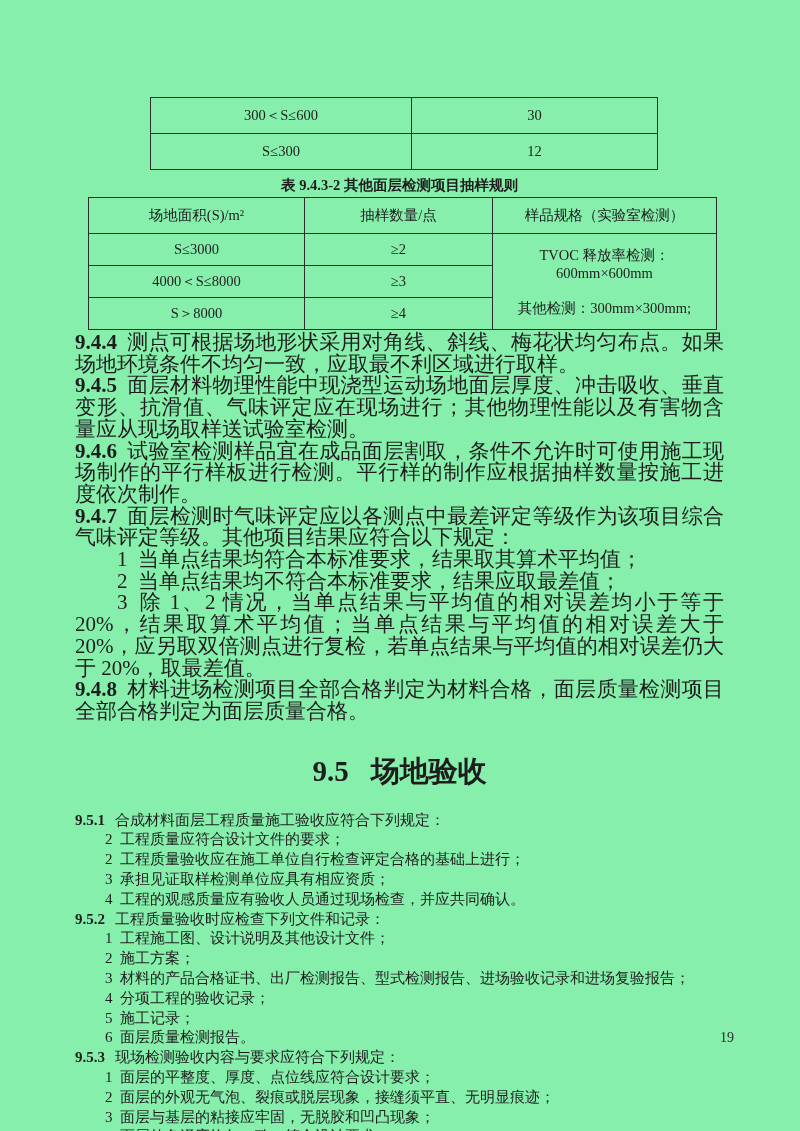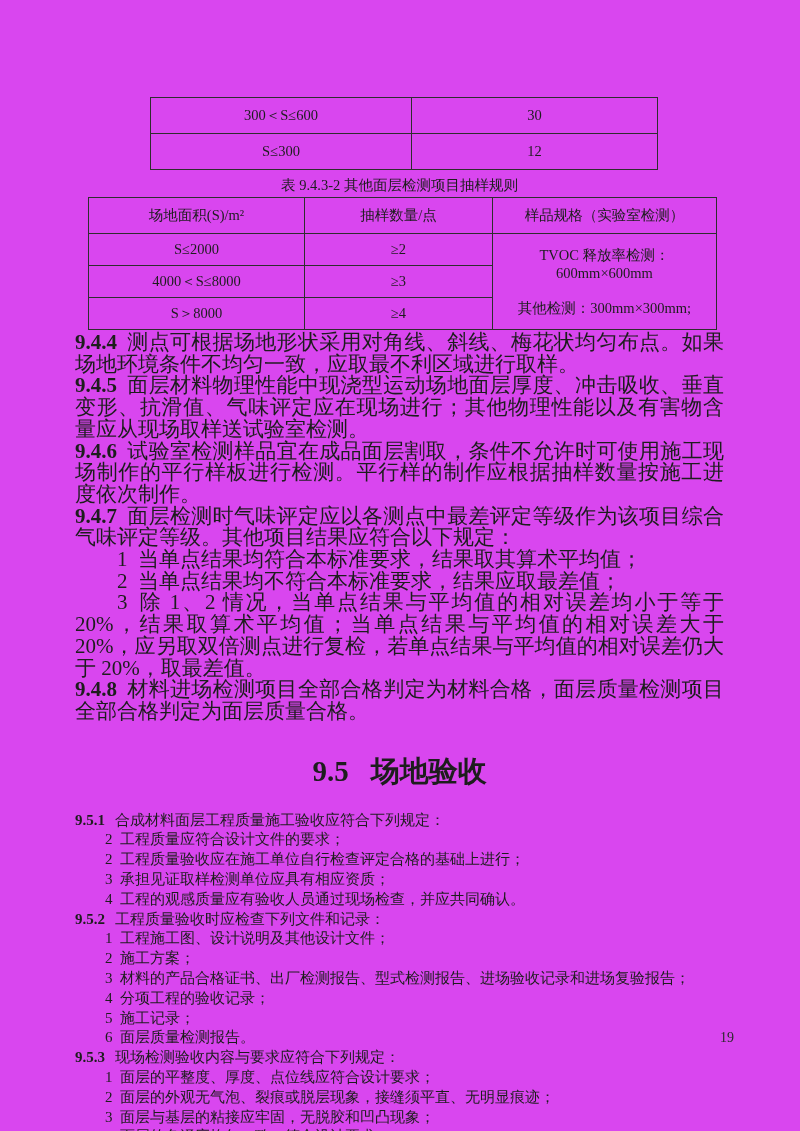--- a/index.html
+++ b/index.html
@@ -1,35 +1,35 @@
 <!DOCTYPE html>
 <html><head>
 <meta charset="utf-8">
 <style>
   html,body{margin:0;padding:0;background:#e8e8e8;}
   .page{
-    width:800px;height:1131px;background:#d946ef;position:relative;
+    width:800px;height:1131px;background:#86efac;position:relative;
     font-family:"Liberation Serif","DejaVu Serif",serif;
     color:#1d1d1d;overflow:hidden;margin:0 auto;
   }
   .content{padding:0 76px 0 75px;}
 
   
   table{border-collapse:collapse;}
   .t1{margin:97px 0 0 75px;width:505px;table-layout:fixed;}
   .t1 td{
     border:1.5px solid #2e2e2e;height:35px;text-align:center;
     font-size:14.5px;padding:0;
   }
   .t1 .c1{width:260px;}
   .t1 .c2{width:245px;}
 
   
   .caption{
-    margin-top:7px;text-align:center;font-weight:normal;font-size:14.5px;
+    margin-top:7px;text-align:center;font-weight:bold;font-size:14.5px;
     line-height:16px;
   }
 
   
   .t2{margin:4px 0 0 13px;width:625px;table-layout:fixed;}
   .t2 td{
     border:1.5px solid #2e2e2e;text-align:center;font-size:14.5px;padding:0;
   }
   .t2 .hdr td{height:35px;}
   .t2 .dr td{height:31px;}
@@ -81,21 +81,21 @@
     <div class="caption">表 9.4.3-2 其他面层检测项目抽样规则</div>
 
     <table class="t2">
       <tbody>
         <tr class="hdr">
           <td class="ca">场地面积(S)/m²</td>
           <td class="cb">抽样数量/点</td>
           <td class="cc">样品规格（实验室检测）</td>
         </tr>
         <tr class="dr">
-          <td>S≤2000</td>
+          <td>S≤3000</td>
           <td>≥2</td>
           <td class="spec" rowspan="3">
             <div class="sl">TVOC 释放率检测：600mm×600mm</div>
             <div class="sl">其他检测：300mm×300mm;</div>
           </td>
         </tr>
         <tr class="dr">
           <td>4000＜S≤8000</td>
           <td>≥3</td>
         </tr>

